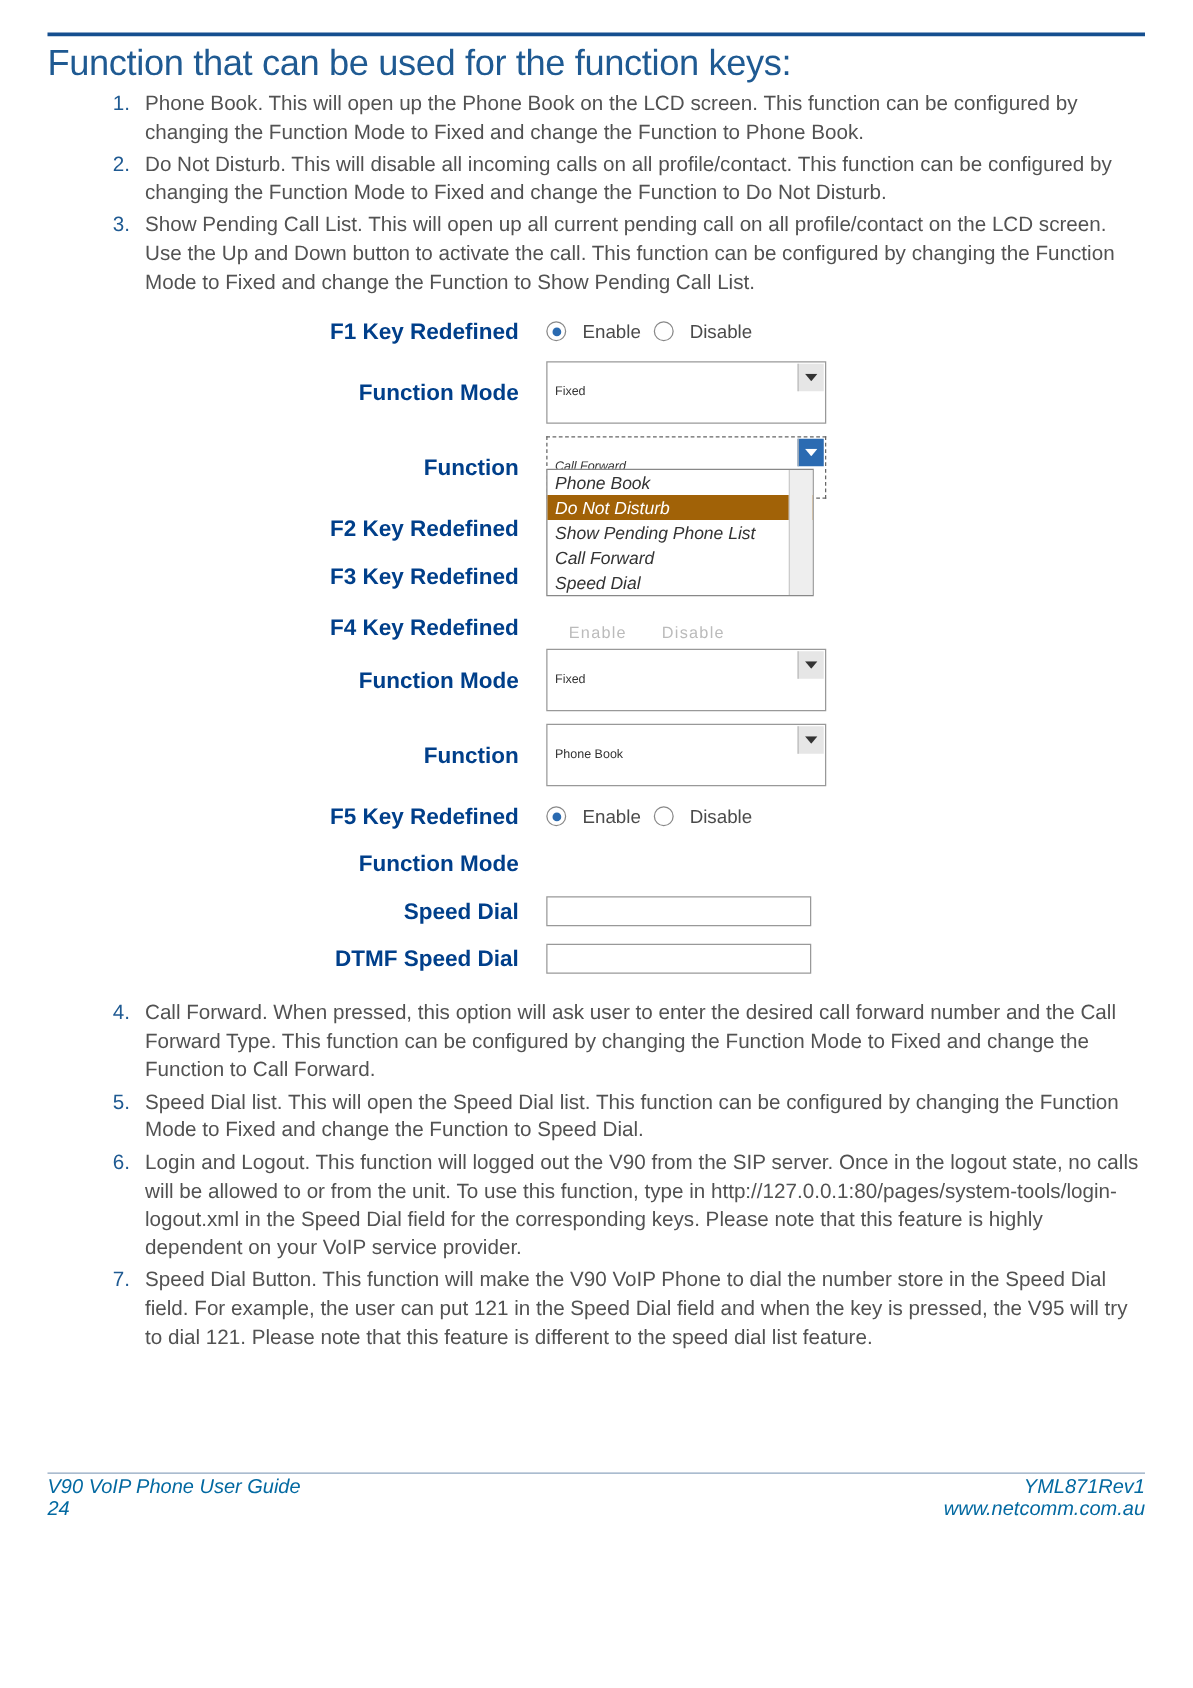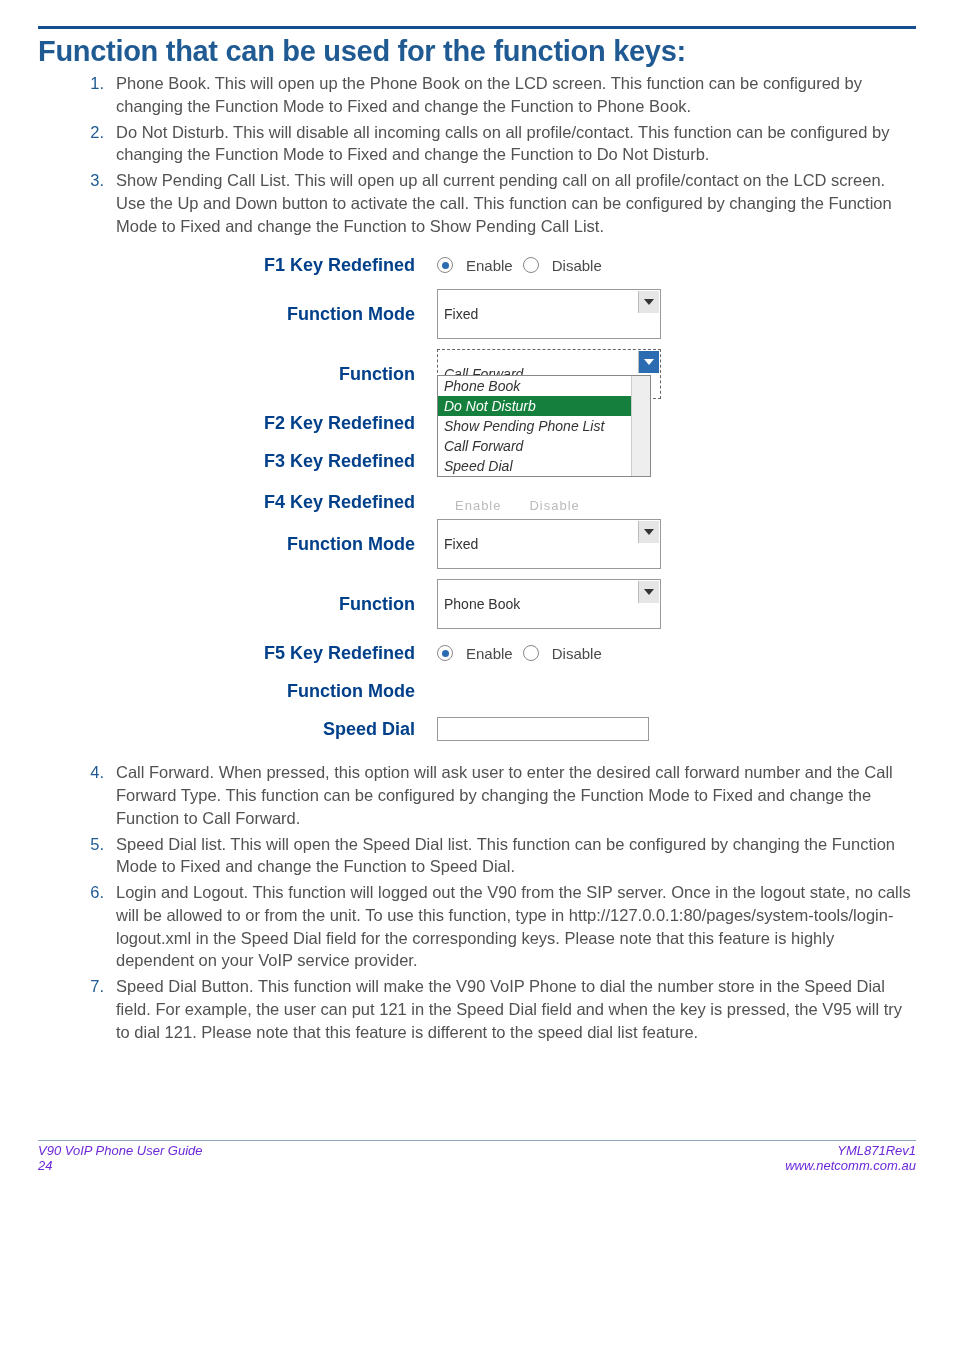--- a/index.html
+++ b/index.html
@@ -34,21 +34,21 @@
   }
   .hr {
     height: 3px;
     background: #154f8f;
     margin-top: 8px;
     margin-bottom: 6px;
   }
   h2.main-heading {
     color: #1f5a92;
     font-size: 29px;
-    font-weight: 700;
+    font-weight: 400;
     margin: 4px 0 2px 0;
     font-family: Arial, Helvetica, sans-serif;
     letter-spacing: -0.3px;
   }
   ol.num-list {
     margin: 4px 0 0 38px;
     padding: 0;
     list-style: none;
     font-size: 16.5px;
     line-height: 1.38;
@@ -90,21 +90,21 @@
   .form-label.sub { }
   .form-control {
     position: relative;
     flex: 0 0 220px;
   }
   .select-box {
     border: 1px solid #999;
     height: 24px;
     line-height: 24px;
     padding: 12px 6px;
-    font-size: 14px;
+    font-size: 10px;
     background: #fff;
     color: #333;
     position: relative;
     width: 210px;
   }
   .select-btn {
     position: absolute;
     right: 1px; top: 1px;
     width: 20px; height: 22px;
     background: #e6e6e6;
@@ -142,44 +142,44 @@
     border: 1px solid #888;
     background: #fff;
     z-index: 2;
     font-size: 14px;
   }
   .dropdown-open .dd-item {
     padding: 2px 6px;
     color: #333;
   }
   .dropdown-open .dd-item.selected {
-    background: #15803d;
+    background: #a16207;
     color: #fff;
   }
   .dropdown-open .dd-scroll {
     position:absolute; right:0; top:0; bottom:0; width:18px;
     background:#eee; border-left:1px solid #ccc;
   }
   .faded {
     color: #bbb; font-size: 13px; letter-spacing: 1px;
     display:flex; gap:28px; padding-left:18px;
   }
   .footer {
     position: relative;
     margin-top: 90px;
     padding: 6px 38px 6px 38px;
   }
   .footer-hr {
     height: 1px; background: #8fa6c0; margin-bottom: 2px;
   }
   .footer-line {
     display: flex; justify-content: space-between;
-    font-size: 13px;
+    font-size: 16px;
     font-style: italic;
-    color: #6d28d9;
+    color: #0369a1;
   }
 </style>
 </head>
 <body>
 
 <div class="page">
   <div class="hr"></div>
 
   <h2 class="main-heading">Function that can be used for the function keys:</h2>
 
@@ -293,20 +293,26 @@
       <div class="form-label sub">Function Mode</div>
     </div>
 
     <div class="form-row">
       <div class="form-label sub">Speed Dial</div>
       <div class="form-control">
           <div class="text-box"></div>
         </div>
     </div>
 
+    <div class="form-row">
+      <div class="form-label sub">DTMF Speed Dial</div>
+      <div class="form-control">
+          <div class="text-box"></div>
+        </div>
+    </div>
 
   </div>
 
   <ol class="num-list" id="list-bottom">
       <li><span class="num">4.</span><span>Call Forward. When pressed, this option will ask user to enter the desired call forward number and the Call Forward Type. This function can be configured by changing the Function Mode to Fixed and change the Function to Call Forward.</span></li>
       <li><span class="num">5.</span><span>Speed Dial list. This will open the Speed Dial list. This function can be configured by changing the Function Mode to Fixed and change the Function to Speed Dial.</span></li>
       <li><span class="num">6.</span><span>Login and Logout. This function will logged out the V90 from the SIP server. Once in the logout state, no calls will be allowed to or from the unit. To use this function, type in http://127.0.0.1:80/pages/system-tools/login-logout.xml in the Speed Dial field for the corresponding keys. Please note that this feature is highly dependent on your VoIP service provider.</span></li>
       <li><span class="num">7.</span><span>Speed Dial Button. This function will make the V90 VoIP Phone to dial the number store in the Speed Dial field. For example, the user can put 121 in the Speed Dial field and when the key is pressed, the V95 will try to dial 121. Please note that this feature is different to the speed dial list feature.</span></li>
     </ol>
 </div>

